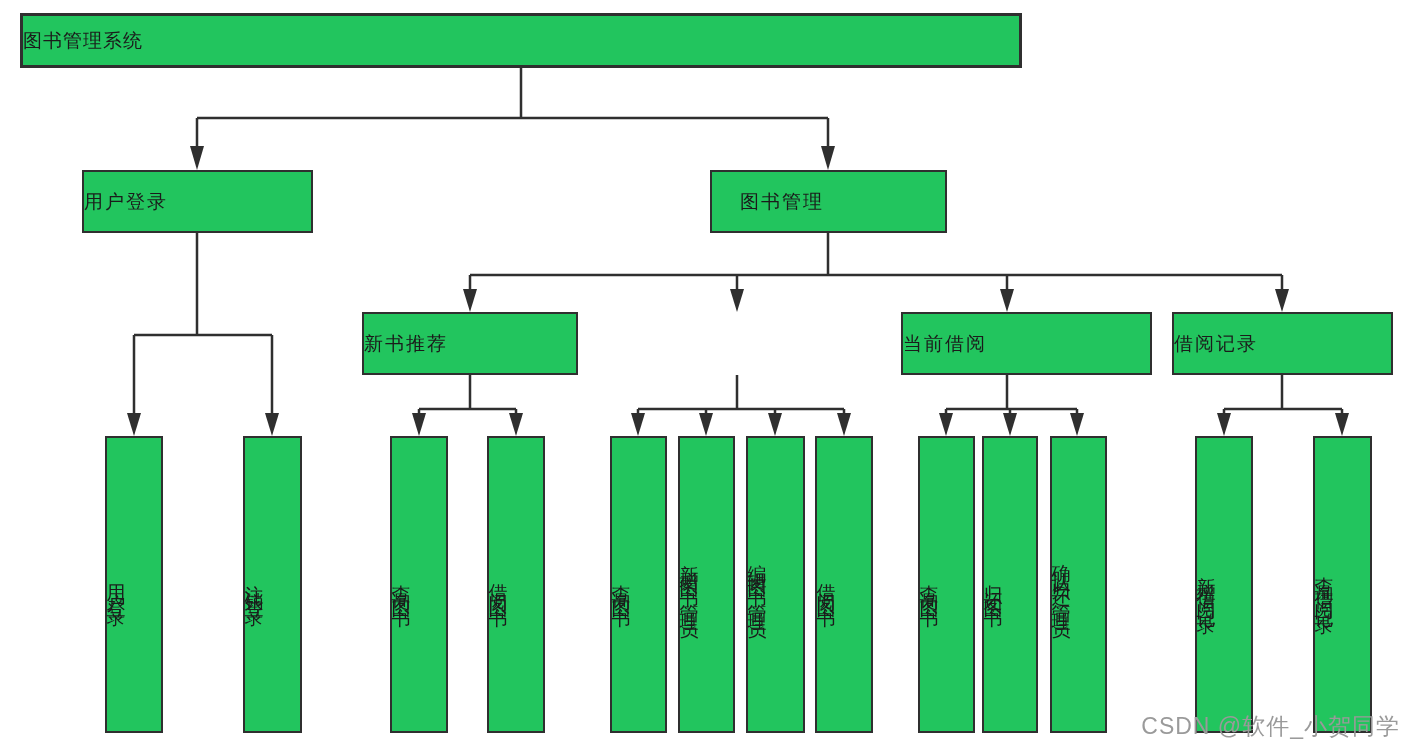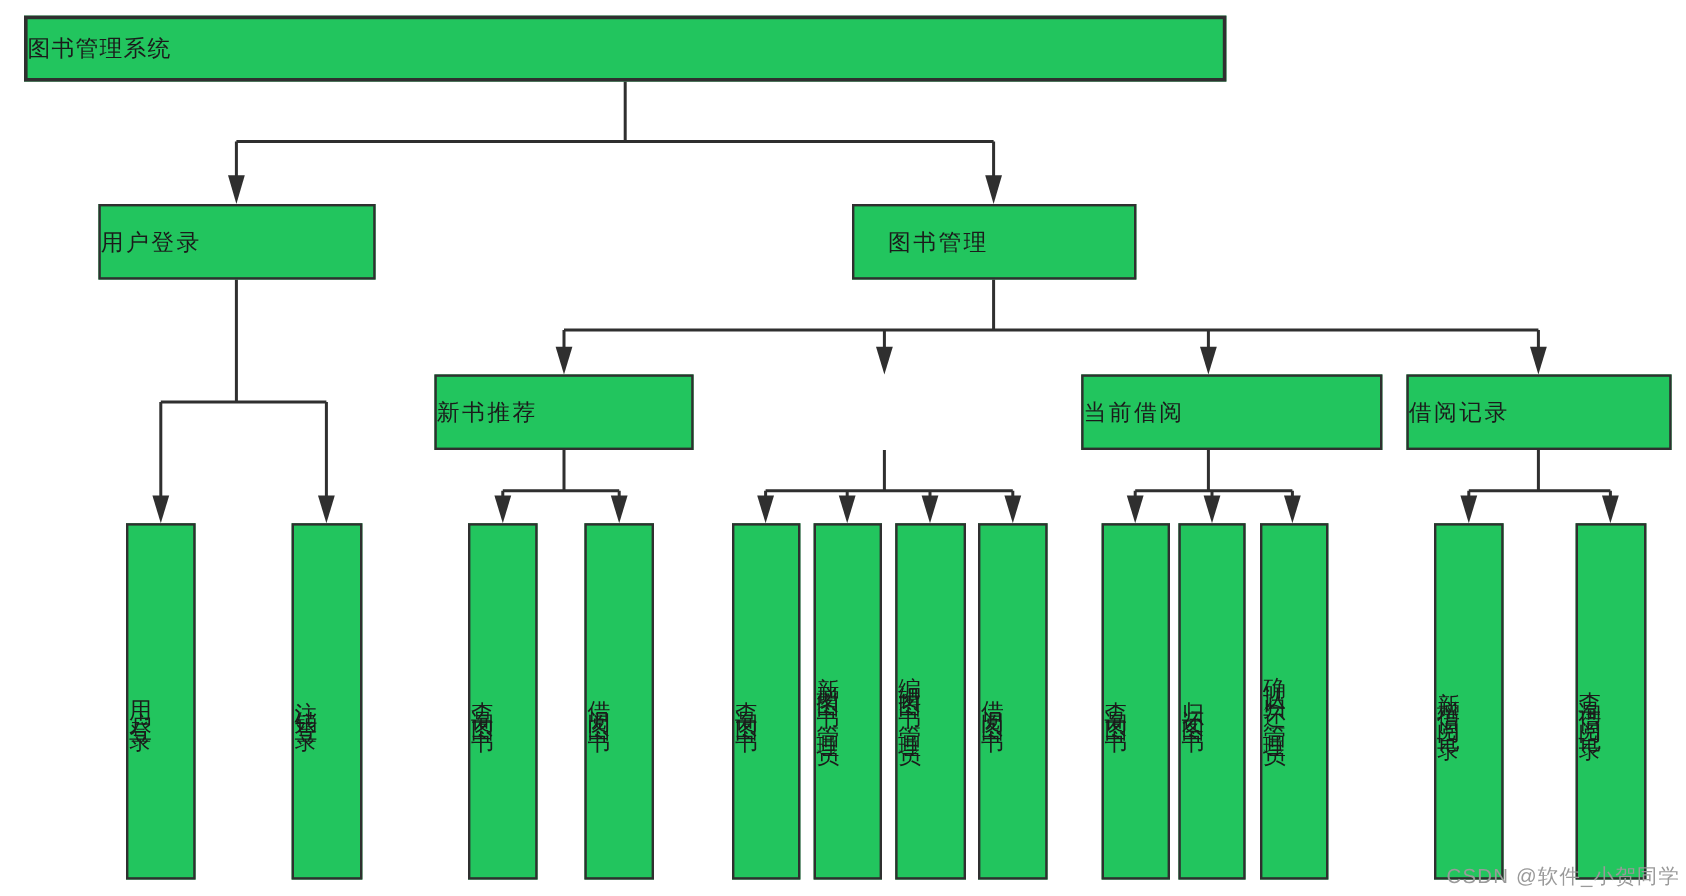--- a/index.html
+++ b/index.html
@@ -51,21 +51,21 @@
     writing-mode:vertical-rl;
     text-orientation:mixed;
     font-size:19px;
     letter-spacing:8px;
     line-height:1;
   }
   .watermark{
     position:absolute;
     right:5px;
     bottom:5px;
-    font-size:17px;
+    font-size:23px;
     letter-spacing:1px;
     color:var(--wm,#9a9a9a);
     z-index:10;
     white-space:nowrap;
   }
 </style>
 </head>
 <body>
 
 <div class="stage">

